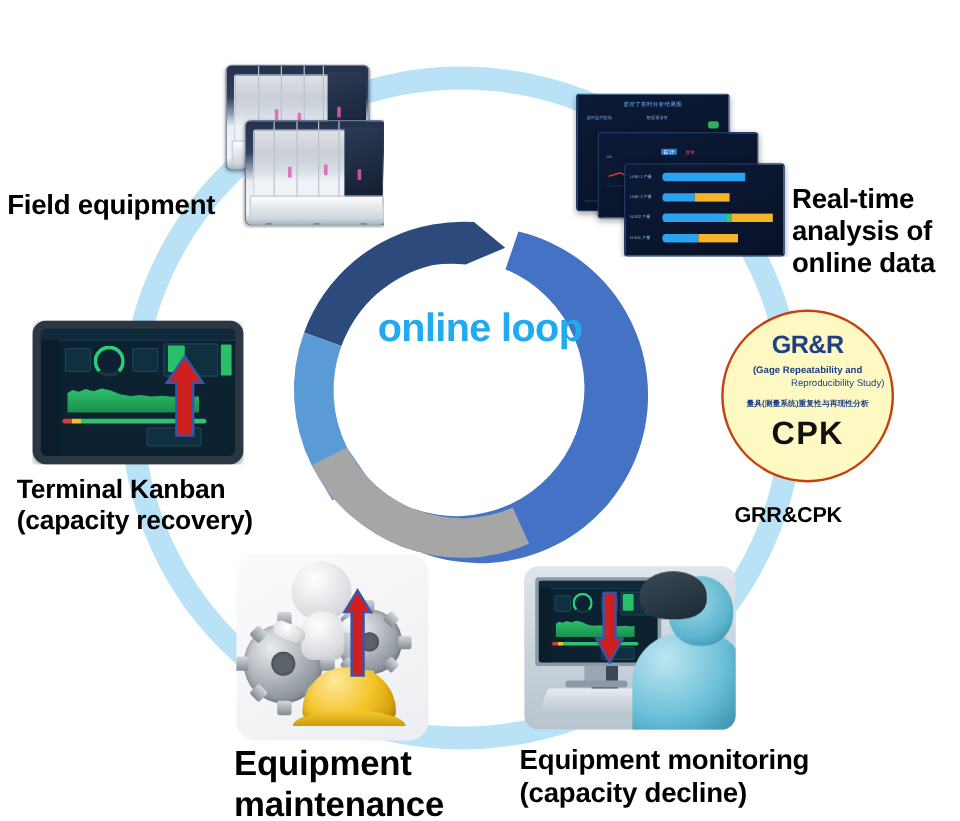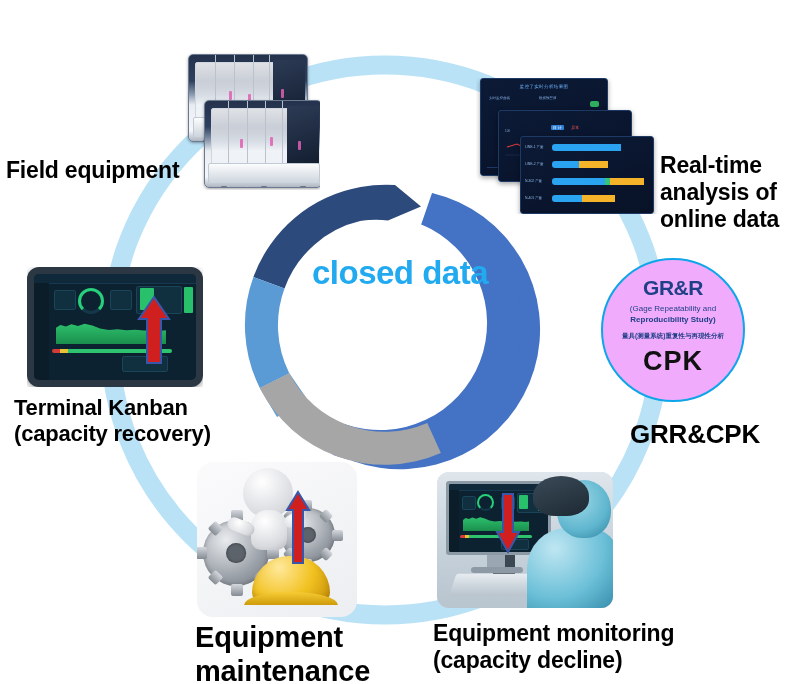--- a/index.html
+++ b/index.html
@@ -21,21 +21,21 @@
     position:absolute;
     font-weight:bold;
     color:#000000;
     line-height:1.18;
     letter-spacing:-0.2px;
     white-space:pre-line;
   }
   .lbl-field   {left:6px;   top:157px; font-size:23px;}
   .lbl-realtime{left:660px; top:152px; font-size:23px; width:140px;}
   .lbl-kanban  {left:14px;  top:395px; font-size:22px;}
-  .lbl-grrcpk  {left:630px; top:419px; font-size:26px;}
+  .lbl-grrcpk  {left:612px; top:419px; font-size:18px;}
   .lbl-maint   {left:195px; top:620px; font-size:29px;}
   .lbl-termmon {left:433px; top:620px; font-size:23px;}
 
   .center-text{
     position:absolute;
     left:300px; top:252px;
     width:200px;
     text-align:center;
     font-size:33px;
     font-weight:bold;
@@ -175,21 +175,21 @@
 
       <path fill="#5b9bd5" d="M -131.6,-47.9 L -100.5,-36.6 A 107 107 0 0 0 -95.7,48.2 L -125.2,62.9 A 140 140 0 0 1 -131.6,-47.9 Z"></path>
 
       <path fill="#5b9bd5" d="M -125.2,62.9 L -95.7,48.2 L -78,74 L -108,92 Z"></path>
 
       <path fill="#a6a6a6" d="M -125.2,62.9 A 140 140 0 0 0 55.9,128.1 L 42.3,98.0 A 107 107 0 0 1 -95.7,48.2 Z"></path>
     </g>
   </svg>
 
   <div class="center-text">
-    <div>closed data</div>
+    <div>online loop</div>
   </div>
 
   <div class="card" id="pic-field">
     <div class="eqphoto" id="eq-back">
       <div class="eq-frame"></div>
       <div class="eq-mull" style="left:22%"></div>
         <div class="eq-mull" style="left:38%"></div>
       <div class="eq-mull" style="left:54%"></div>
         <div class="eq-mull" style="left:68%"></div>
       <div class="eq-dark"></div>
@@ -259,24 +259,24 @@
         <span class="seg2" style="left:62%;width:36%"></span>
         </div>
       <div class="d-lbl" style="left:4px;top:59px;">N-401 产量</div>
       <div class="d-hbar" style="left:31px;top:58px;width:88px;">
         <span class="seg1" style="width:34%"></span>
           <span class="seg2" style="left:34%;width:38%"></span>
         </div>
     </div>
   </div>
 
-  <div style="position:absolute;left:601px;top:258px;width:140px;height:140px;border:2px solid #0ea5e9;border-radius:50%;background:#f0abfc;">
+  <div style="position:absolute;left:601px;top:258px;width:140px;height:140px;border:2px solid #c2410c;border-radius:50%;background:#fef9c3;">
     <div style="position:absolute;left:0;right:0;top:16px;text-align:center;font-size:21px;font-weight:bold;color:#1f3f86;letter-spacing:-0.5px;">GR&amp;R</div>
-    <div style="position:absolute;left:6px;right:6px;top:44px;text-align:center;font-size:8px;font-weight:normal;color:#1f3f86;line-height:1.25;">(Gage Repeatability and</div>
-    <div style="position:absolute;left:6px;right:6px;top:55px;text-align:center;font-size:8px;font-weight:bold;color:#1f3f86;line-height:1.25;">Reproducibility Study)</div>
+    <div style="position:absolute;left:6px;right:6px;top:44px;text-align:center;font-size:8px;font-weight:bold;color:#1f3f86;line-height:1.25;">(Gage Repeatability and</div>
+    <div style="position:absolute;left:6px;right:6px;top:55px;text-align:right;font-size:8px;font-weight:normal;color:#1f3f86;line-height:1.25;">Reproducibility Study)</div>
     <div style="position:absolute;left:4px;right:4px;top:72px;text-align:center;font-size:6.5px;font-weight:bold;color:#1f3f86;">量具(测量系统)重复性与再现性分析</div>
     <div style="position:absolute;left:0;right:0;top:86px;text-align:center;font-size:27px;font-weight:bold;color:#111;letter-spacing:1px;font-family:'Liberation Sans',sans-serif;">CPK</div>
   </div>
 
   <div class="card" id="pic-kanban">
     <div class="tablet">
       <div class="tablet-screen">
         <div class="k-top"></div>
         <div class="k-side"></div>
         <div class="k-gauge"></div>

